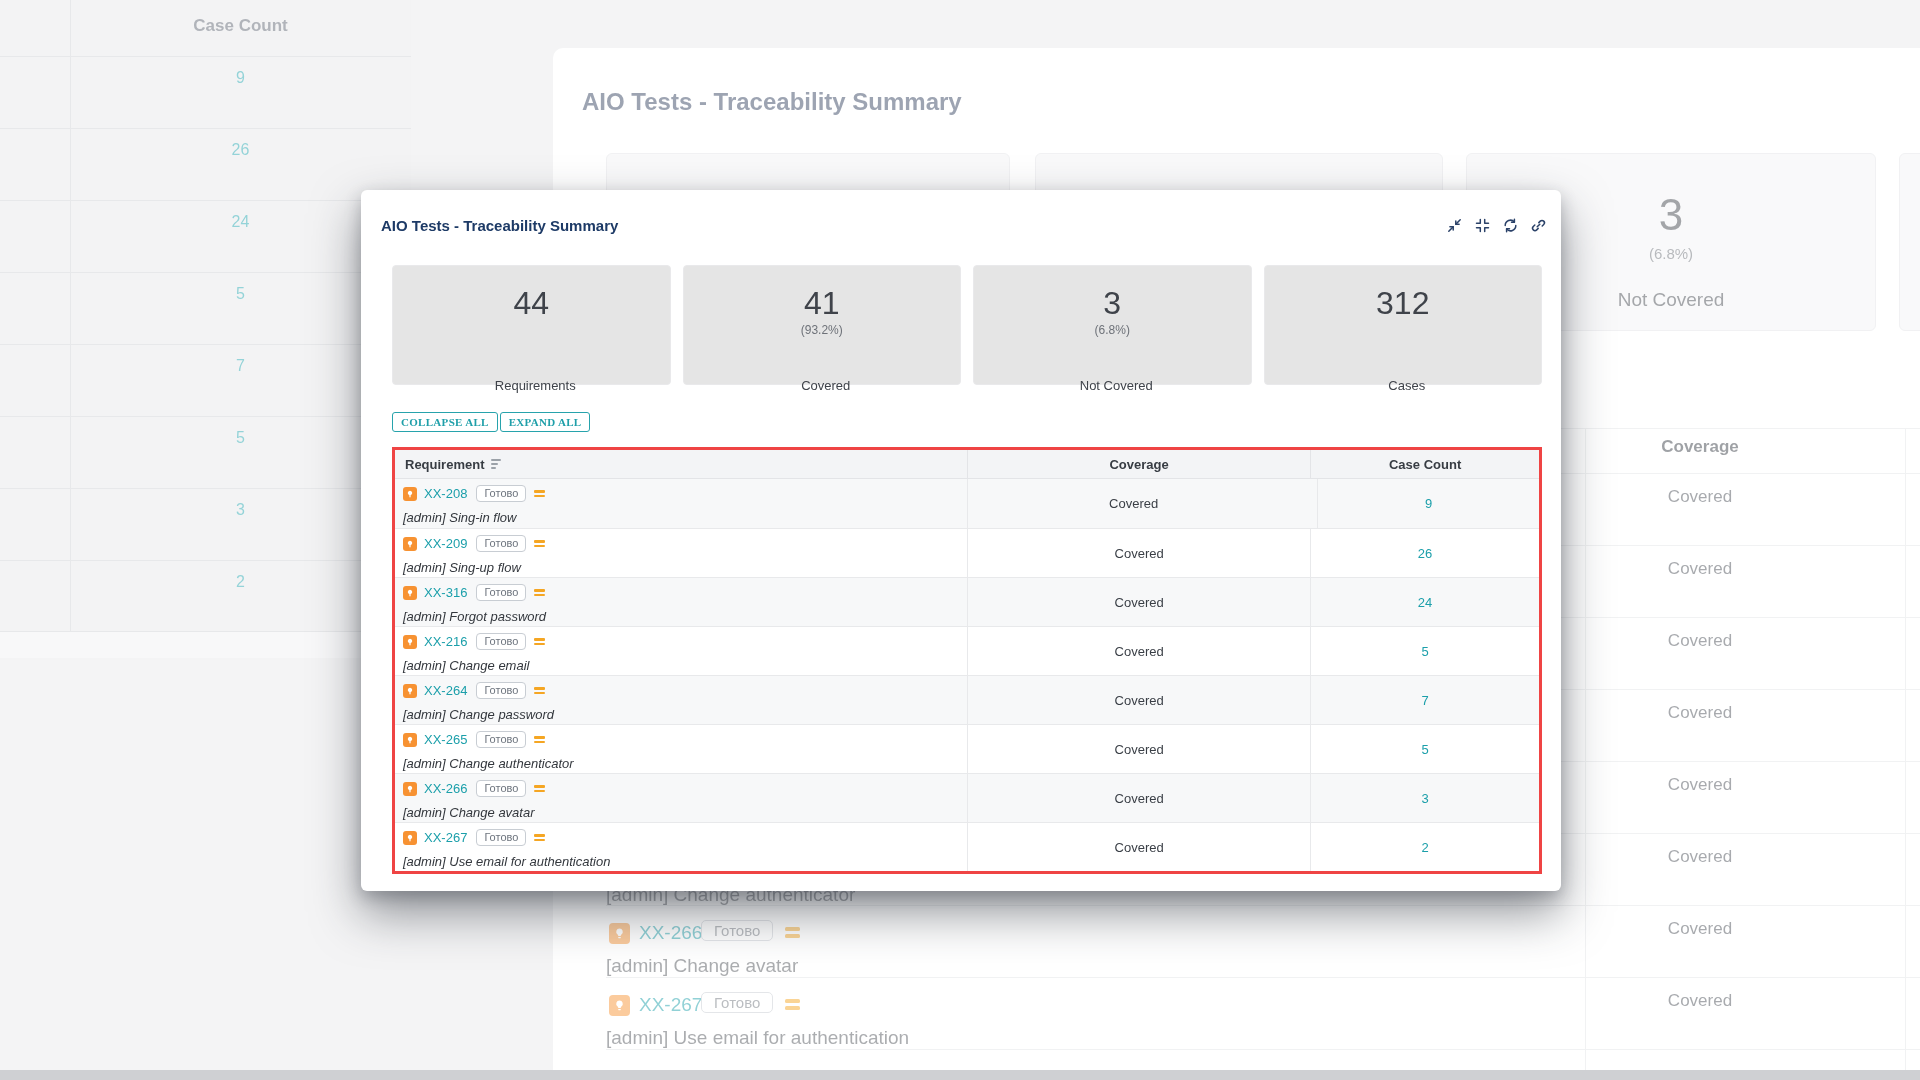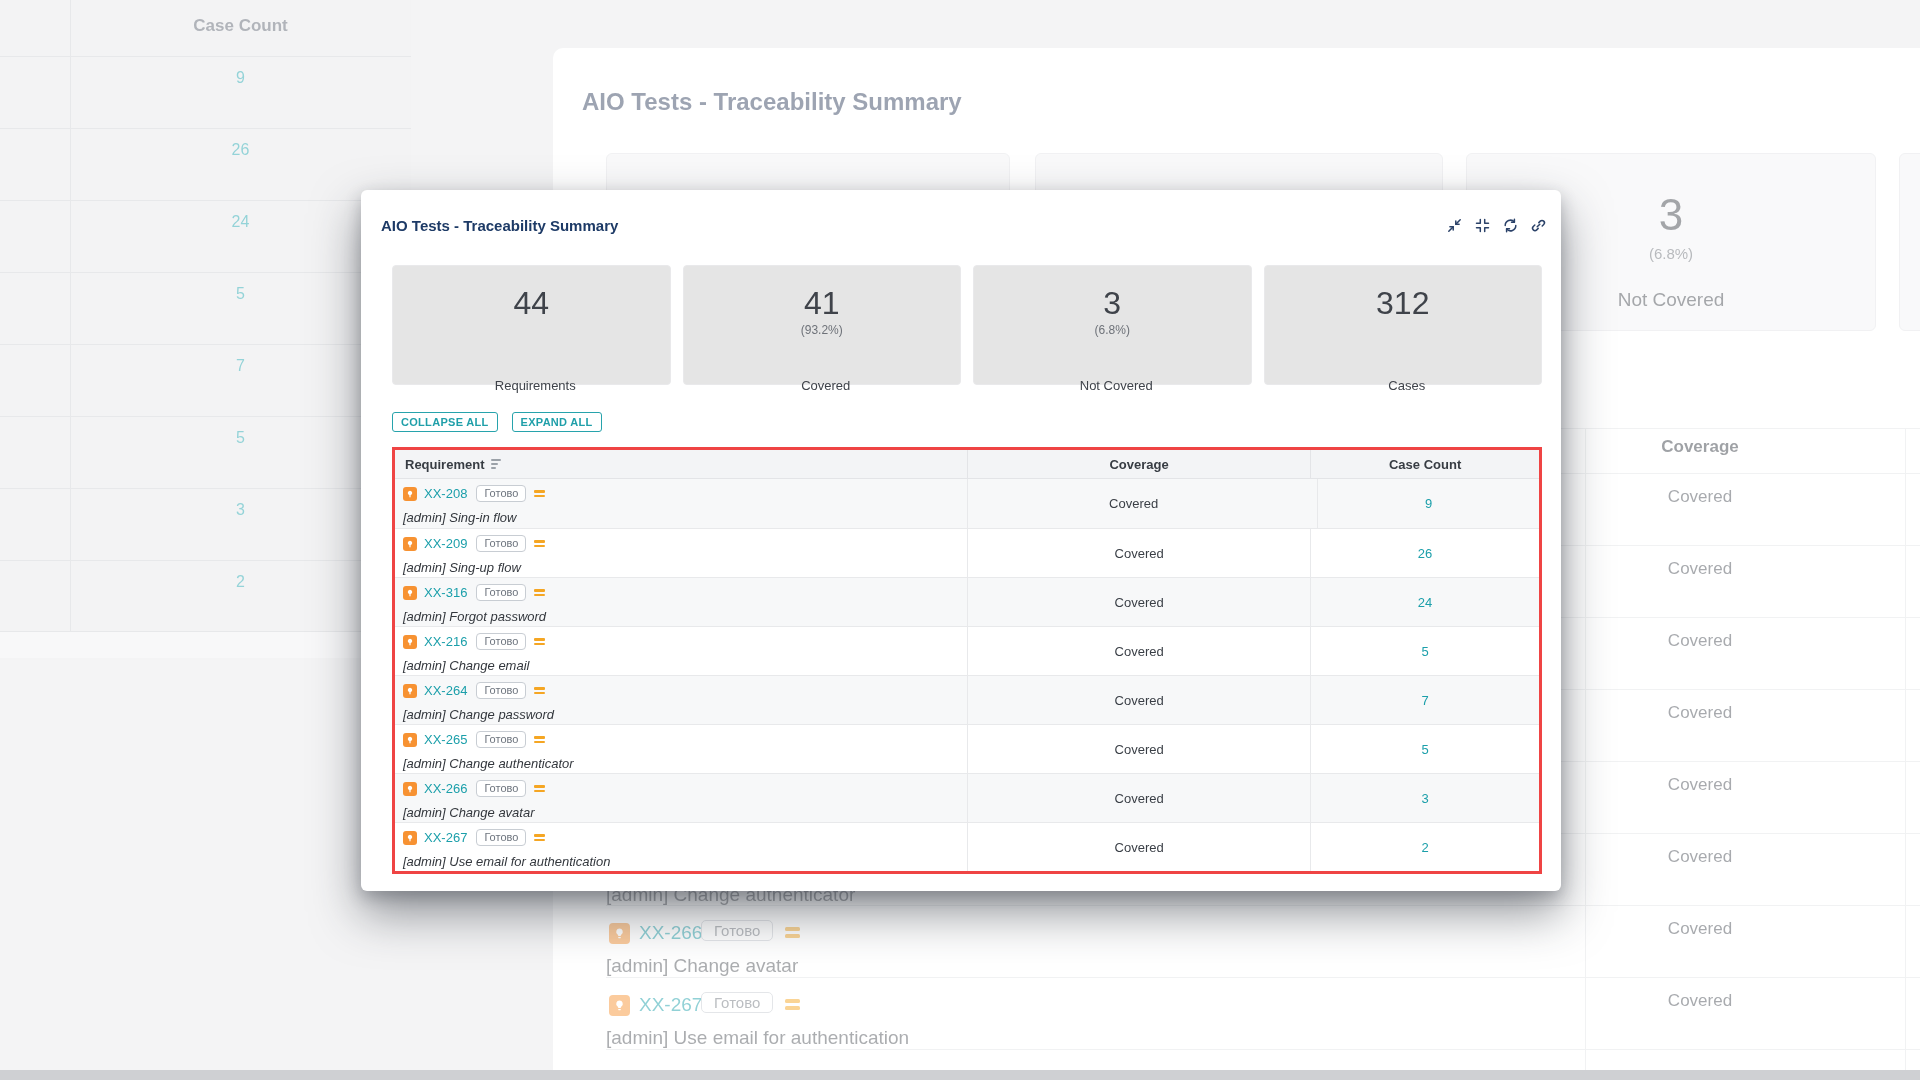--- a/index.html
+++ b/index.html
@@ -53,21 +53,21 @@
   .m-icons{position:absolute;right:14px;top:27px;display:flex;gap:11px;align-items:center;}
   .m-icons svg{display:block;cursor:pointer;}
 
   .m-cards{position:absolute;left:31px;top:75px;width:1150px;display:flex;gap:12px;}
   .m-card{flex:1;height:120px;position:relative;background:#e5e5e5;
           border:1px solid #e9e9eb;border-radius:4px;text-align:center;}
   .m-card-val{position:absolute;left:0;right:0;top:20px;font-size:32px;line-height:34px;color:#3f434a;}
   .m-card-pct{position:absolute;left:0;right:0;top:57px;font-size:12px;color:#6e7279;}
   .m-card-lbl{position:absolute;left:8px;right:0;top:88px;font-size:13px;color:#3f434a;margin-top:24px;}
 
-  .m-btns{position:absolute;left:31px;top:222px;display:flex;gap:14px;}
+  .m-btns{position:absolute;left:31px;top:222px;display:flex;gap:2px;font-family:Liberation Serif, serif;}
   .m-btn{display:inline-flex;align-items:center;border:1.5px solid #27a3ac;color:#1f9fa9;
          background:#fff;font-size:11px;font-weight:bold;letter-spacing:.3px;
          padding:3px 8px;border-radius:3px;cursor:pointer;font-family:inherit;}
 
   .m-table{position:absolute;left:31px;top:257px;width:1150px;border:3px solid #ef4444;}
   .m-thead{display:flex;height:29px;background:#f3f4f6;border-bottom:1px solid #e3e4e7;}
   .m-th{display:flex;align-items:center;font-size:13px;font-weight:bold;color:#373c43;}
   .m-th1{width:575px;padding-left:10px;}
   .m-th2{width:345px;justify-content:center;border-left:1px solid #e3e4e7;}
   .m-th3{width:230px;justify-content:center;border-left:1px solid #e3e4e7;}

